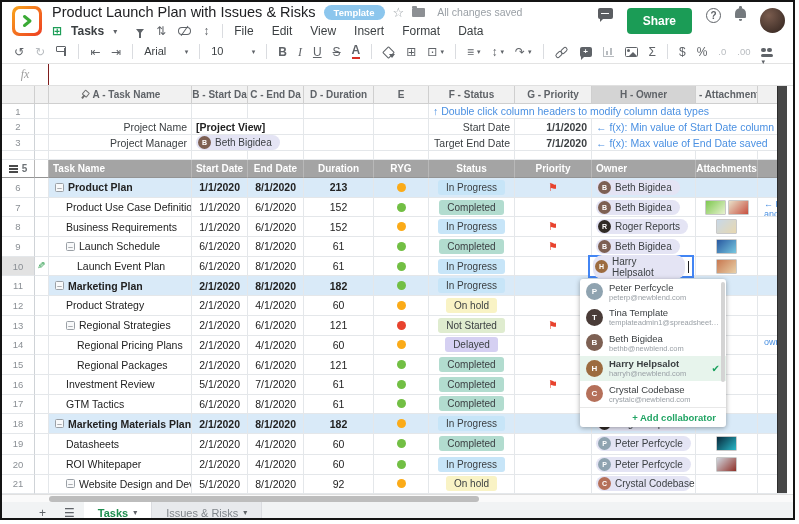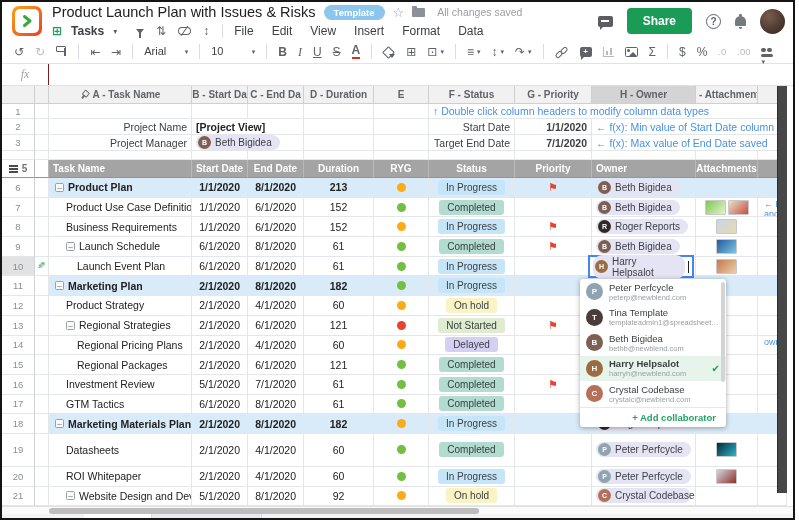--- a/index.html
+++ b/index.html
@@ -16,21 +16,21 @@
   .chip-template{font-size:9.5px;color:#fff;background:#8cc6ed;border-radius:9px;padding:2px 10px;font-weight:bold;}
   .star{font-size:13px;color:#9aa0a6;line-height:1;}
   .saved{font-size:10.5px;color:#9aa0a6;white-space:nowrap;margin-left:4px;}
   .menurow{display:flex;align-items:center;height:18px;gap:9px;}
   .sheet-ico{color:#1e9e58;font-size:12px;font-weight:bold;}
   .sheet-name{font-size:12px;font-weight:bold;color:#3c4043;}
   .caret{font-size:8px;color:#5f6368;}
   .mini-tools{display:flex;align-items:center;gap:12px;margin:0 4px 0 10px;color:#5f6368;font-size:11px;}
   .vdiv{width:1px;height:14px;background:#dadce0;}
   .menu-item{font-size:12px;color:#3c4043;padding:0 2px;cursor:default;}
-  .tb-right{display:flex;align-items:center;gap:14px;margin-left:8px;flex:0 0 auto;}
+  .tb-right{display:flex;align-items:flex-start;gap:14px;margin-left:8px;flex:0 0 auto;}
   .share-btn{background:#1b9c56;color:#fff;font-size:12px;font-weight:bold;border:none;border-radius:4px;padding:6px 16px;}
   .help-circle{width:15px;height:15px;border:1.5px solid #5f6368;border-radius:50%;color:#5f6368;font-size:10px;font-weight:bold;display:flex;align-items:center;justify-content:center;}
   .avatar-top{width:25px;height:25px;border-radius:50%;background:radial-gradient(circle at 35% 30%,#7a5c4e,#2e211c);}
 
   
   .toolbar{height:24px;border-bottom:1px solid #e3e3e3;display:flex;align-items:center;padding:0 12px;gap:11px;color:#5f6368;}
   .tb{font-size:12px;line-height:1;display:inline-flex;align-items:center;gap:3px;position:relative;}
   .tb.dim{color:#b8bcc0;}
   .tb.sm{font-size:9.5px;}
   .tb.wide{font-size:11px;color:#3c4043;min-width:44px;justify-content:space-between;}
@@ -612,21 +612,21 @@
           <div class="cell sec-c"></div>
           <div class="cell sec-c">
             <span class="owner-chip">
               <span class="avatar" style="background: rgb(47, 42, 38);">R</span>
               <span>Roger Reports</span>
             </span>
           </div>
           <div class="cell attach-cell sec-c"></div>
           <div class="cell sec-c"></div>
         </div>
-        <div class="grow " style="height: 33px;">
+        <div class="grow " style="height: 21px;">
           <div class="cell rn">19</div>
           <div class="cell gut"></div>
           <div class="cell nm" style="padding-left: 17px;">
             <span>Datasheets</span>
           </div>
           <div class="cell dt">2/1/2020</div>
           <div class="cell dt">4/1/2020</div>
           <div class="cell du">60</div>
           <div class="cell">
             <span class="ryg-dot" style="background: rgb(114, 191, 68);"></span>

